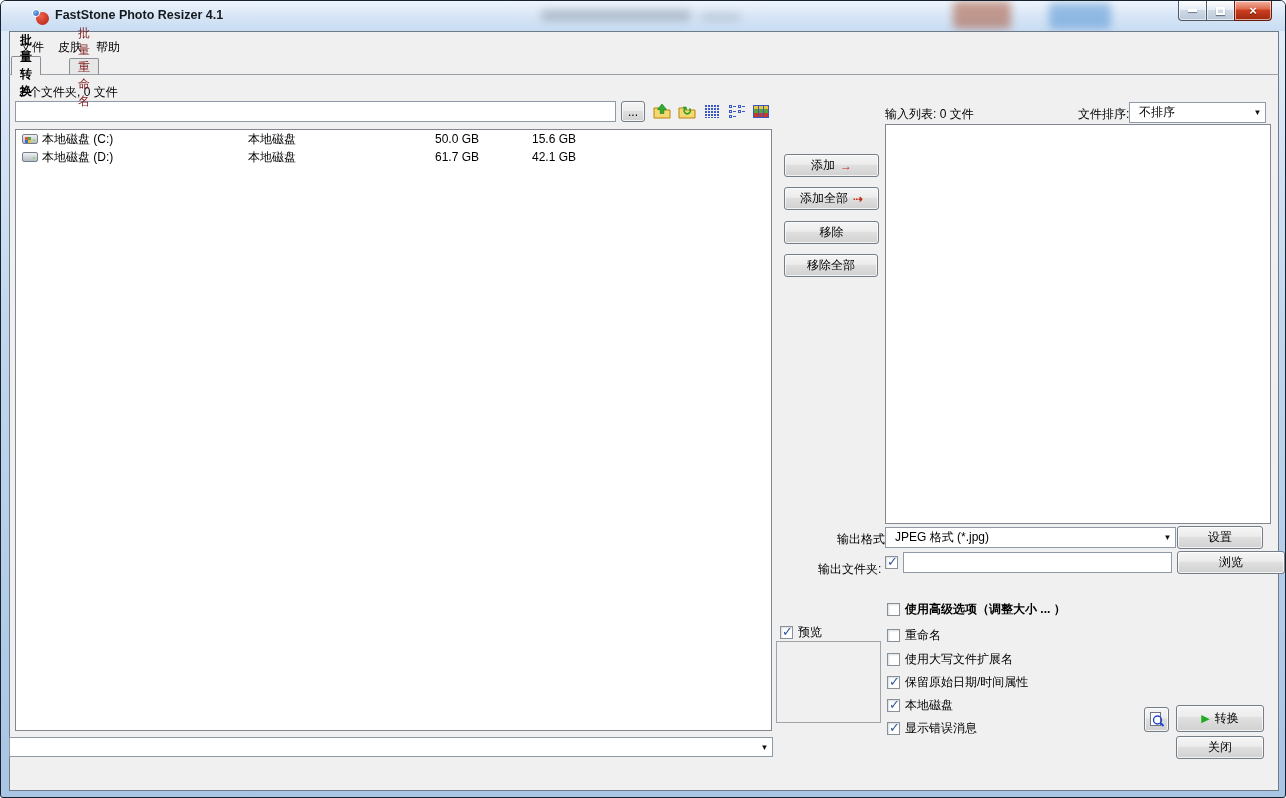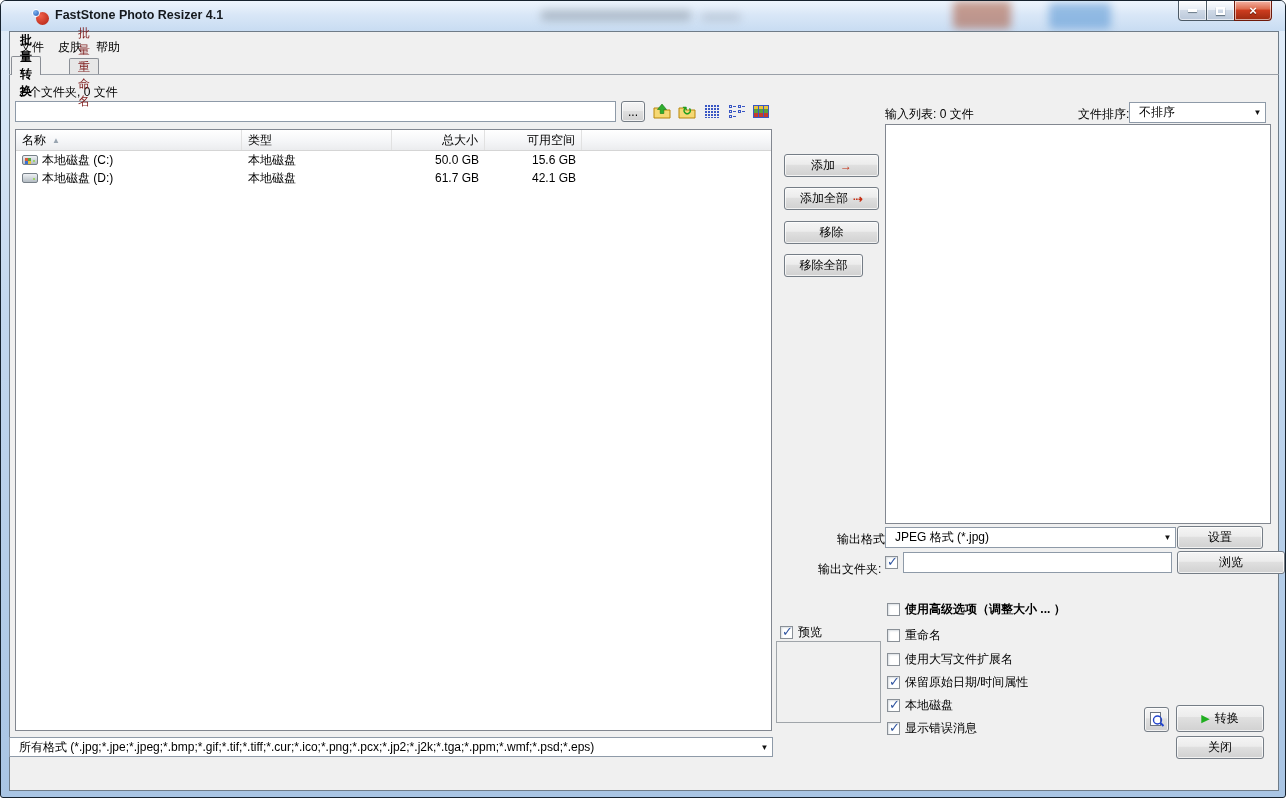--- a/index.html
+++ b/index.html
@@ -173,30 +173,20 @@
   </div>
   <div class="ico" style="left:751px;top:101px;">
     <div class="thumbgrid">
         <div class="tg1"></div>
         <div class="tg2"></div>
         <div class="tg3"></div>
       </div>
   </div>
 
   <div class="table">
-    <div class="thead">
-      <div class="th w-name">
-          <span>名称</span>
-          <span class="sort-arrow">▲</span>
-        </div>
-      <div class="th w-type">类型</div>
-      <div class="th w-size">总大小</div>
-      <div class="th w-free">可用空间</div>
-      <div class="th w-rest"></div>
-    </div>
     <div class="trow">
       <div class="td w-name">
           <span class="drive flag"></span>
           <span>本地磁盘 (C:)</span>
         </div>
       <div class="td w-type">本地磁盘</div>
       <div class="td w-size">50.0 GB</div>
       <div class="td w-free">15.6 GB</div>
     </div>
     <div class="trow">
@@ -204,34 +194,33 @@
           <span class="drive"></span>
           <span>本地磁盘 (D:)</span>
         </div>
       <div class="td w-type">本地磁盘</div>
       <div class="td w-size">61.7 GB</div>
       <div class="td w-free">42.1 GB</div>
     </div>
   </div>
 
   <div class="combo" style="left:8px;top:736px;width:764px;height:20px;">
-    <span>所有格式 (*.jpg;*.jpe;*.jpeg;*.bmp;*.gif;*.tif;*.tiff;*.cur;*.ico;*.png;*.pcx;*.jp2;*.j2k;*.tga;*.ppm;*.wmf;*.psd;*.eps)</span>
     <span class="arrow">▼</span>
   </div>
 
   <div class="btn" style="left:783px;top:153px;width:95px;height:23px;">
     <span>添加</span>
       <span style="color:#c52b10;font-weight:bold;">→</span>
   </div>
   <div class="btn" style="left:783px;top:186px;width:95px;height:23px;">
     <span>添加全部</span>
       <span style="color:#c52b10;font-weight:bold;">⇢</span>
   </div>
   <div class="btn" style="left:783px;top:220px;width:95px;height:23px;font-family:Liberation Serif, serif;">移除</div>
-  <div class="btn" style="left:783px;top:253px;width:79px;height:23px;">移除全部</div>
+  <div class="btn" style="left:783px;top:253px;width:94px;height:23px;">移除全部</div>
 
   <div class="lbl" style="position:absolute;left:884px;top:105px;">输入列表: 0 文件</div>
   <div class="lbl" style="position:absolute;left:1077px;top:105px;">文件排序:</div>
   <div class="combo" style="left:1128px;top:101px;width:137px;height:21px;">
     <span>不排序</span>
     <span class="arrow">▼</span>
   </div>
   <div style="position:absolute;left:884px;top:123px;width:386px;height:400px;background:#fff;border:1px solid #828790;"></div>
 
   <div class="lbl" style="position:absolute;left:836px;top:530px;">输出格式:</div>

